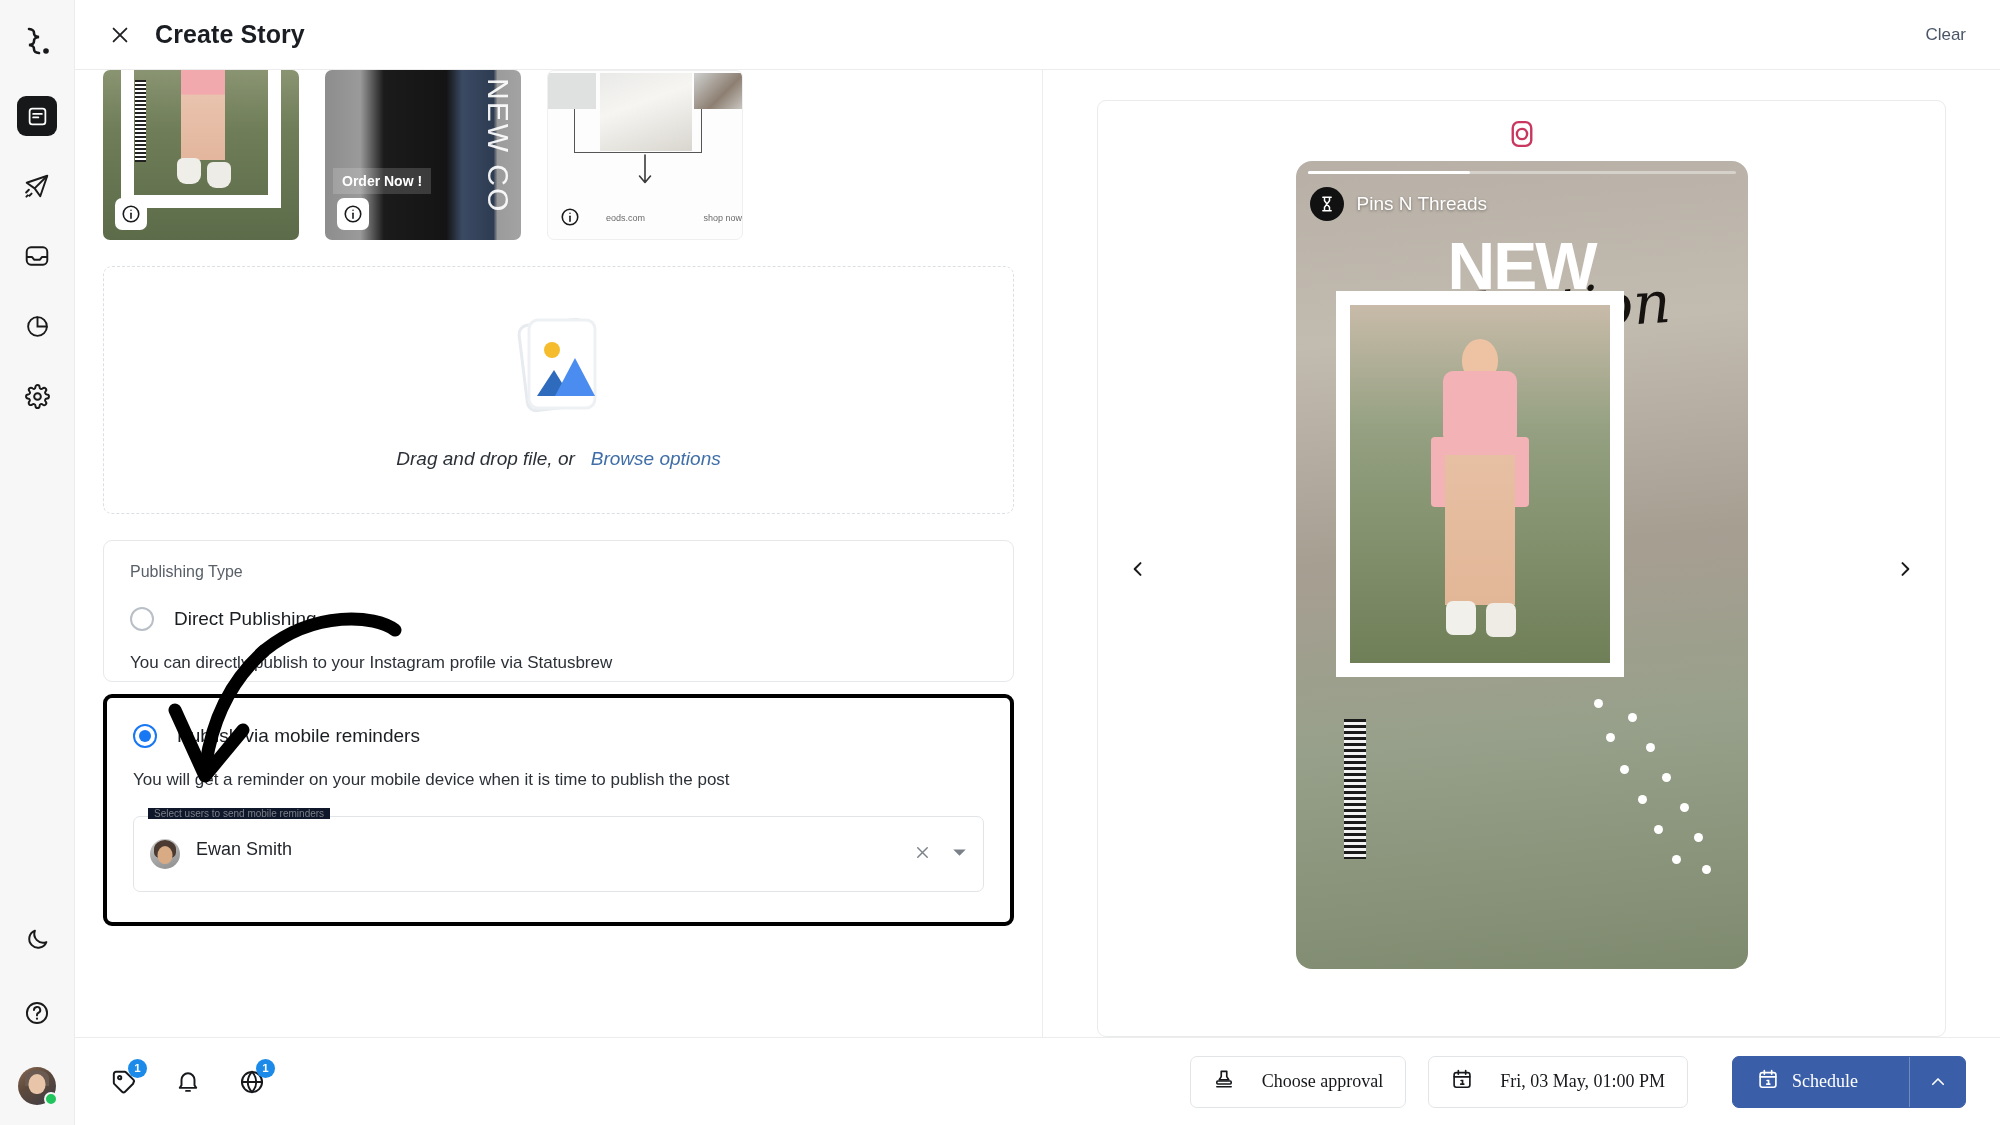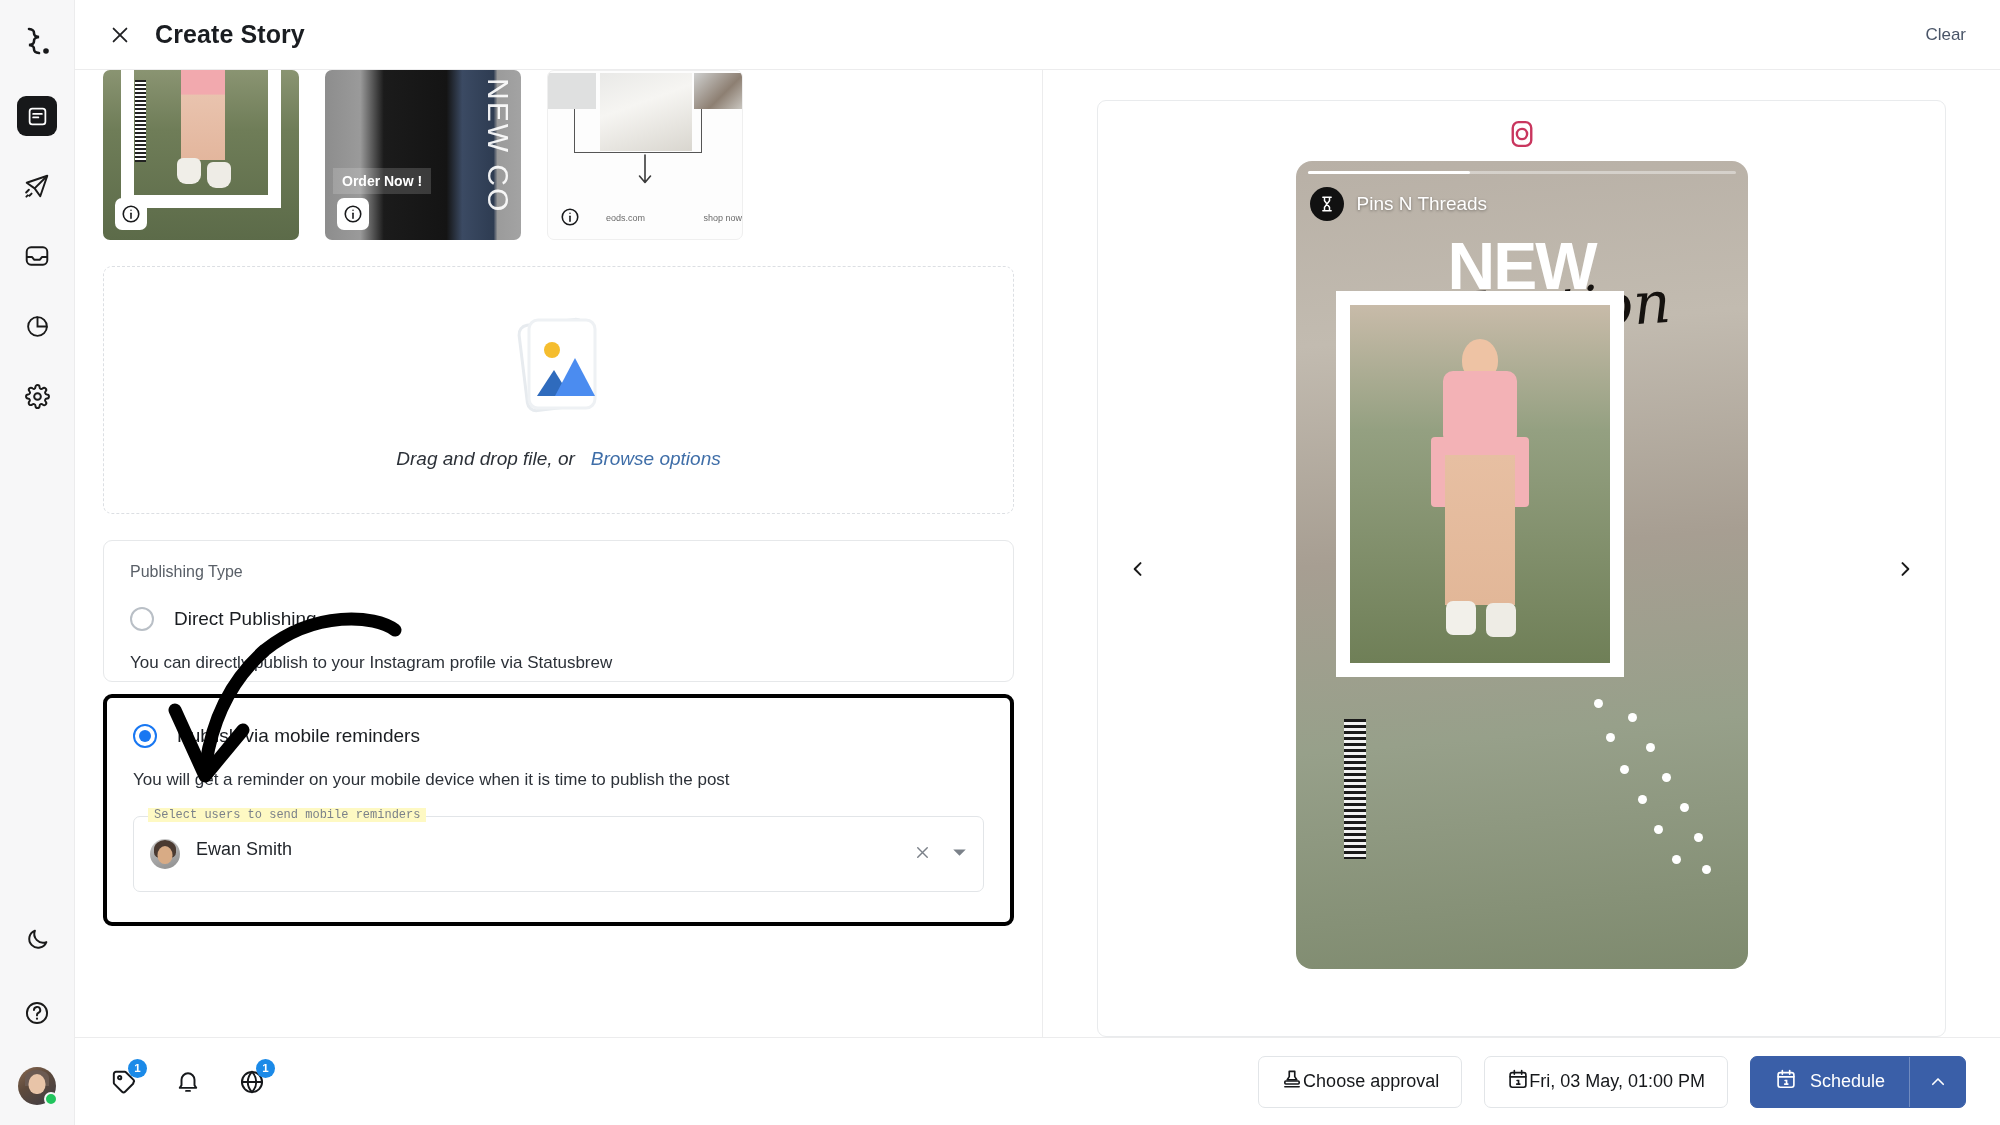--- a/index.html
+++ b/index.html
@@ -141,22 +141,22 @@
   .reminder-card {
     margin-top: 12px; border: 4px solid #000; border-radius: 9px;
     padding: 22px 26px 30px 26px; background:#fff; position:relative;
   }
   .field-wrap {
     margin-top: 26px; border: 1px solid #e2e5e8; border-radius: 7px;
     position: relative; height: 76px; display:flex; align-items:center;
     padding: 0 16px; cursor: text;
   }
   .field-legend {
-    position: absolute; top: -9px; left: 14px; background: #fef9c3; padding: 0 6px;
-    font-size: 12px; color: #7b8189; font-family: Liberation Mono, monospace;
+    position: absolute; top: -9px; left: 14px; background: #0f172a; padding: 0 6px;
+    font-size: 10px; color: #7b8189;
   }
   .chip-user { display:flex; align-items:flex-start; gap: 16px; }
   .chip-avatar {
     width: 30px; height: 30px; border-radius: 50%;
     background: linear-gradient(160deg,#cfcfcf 0%,#a9a9a9 50%,#8e8e8e 100%);
     position: relative; overflow: hidden; flex:0 0 30px;
   }
   .chip-avatar .f { position:absolute; left:50%; top:52%; transform:translate(-50%,-50%);
      width:15px; height:18px; border-radius:50% 50% 48% 48%; background:#d8ab85; }
   .chip-avatar .h { position:absolute; left:50%; top:32%; transform:translate(-50%,-50%);
@@ -240,26 +240,26 @@
   .foot-icon { position:relative; width:42px; height:42px; display:flex;
     align-items:center; justify-content:center; cursor:pointer; color:#16181b; }
   .badge {
     position:absolute; top:-2px; right:-2px; min-width:19px; height:19px; padding:0 4px;
     background:#1b8ae8; color:#fff; border-radius:50%; font-size:11.5px;
     display:flex; align-items:center; justify-content:center; font-weight:600;
   }
   .foot-spacer { flex:1 1 auto; }
   .btn {
     height: 52px; border:1px solid #e2e5e8; border-radius:7px; background:#fff;
-    display:flex; align-items:center; gap:0; padding: 0 22px; cursor:pointer;
-    font-size:18px; color:#16181b;
+    display:flex; align-items:center; gap:27px; padding: 0 22px; cursor:pointer;
+    font-size:18px; color:#16181b;font-family:Liberation Serif, serif;
   }
   .btn-primary {
     background:#3a5fa8; border-color:#3a5fa8; color:#fff; padding:0;
-    display:flex; align-items:stretch;
+    display:flex; align-items:stretch;margin-left:22px;
   }
   .btn-primary .main { display:flex; align-items:center; gap:13px; padding:0 24px; }
   .btn-primary .split {
     width:56px; display:flex; align-items:center; justify-content:center;
     border-left:1px solid rgba(255,255,255,.28);
   }
 
   
   .annot { position:absolute; left:0; top:0; pointer-events:none; z-index: 40; }
 </style>

